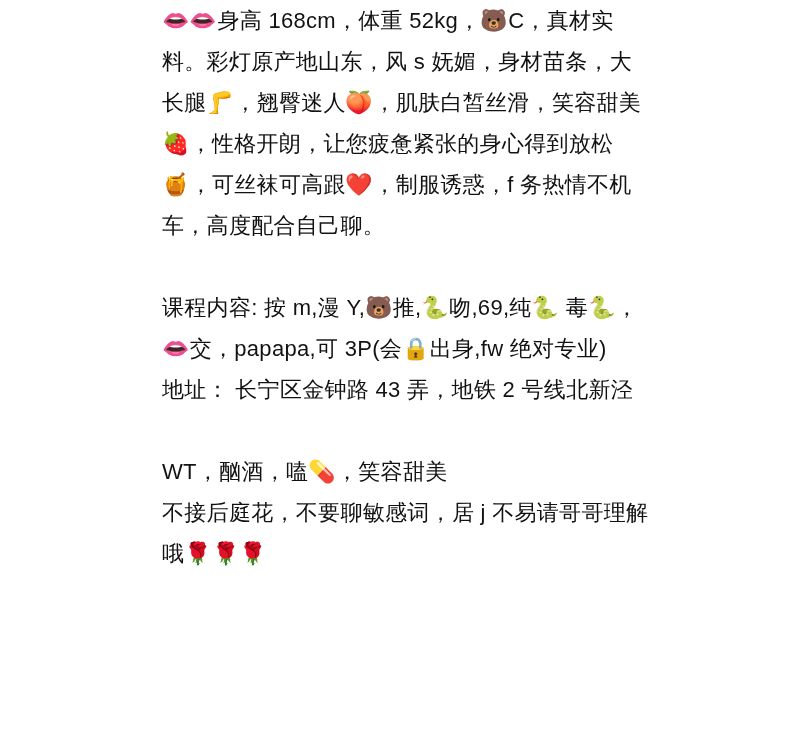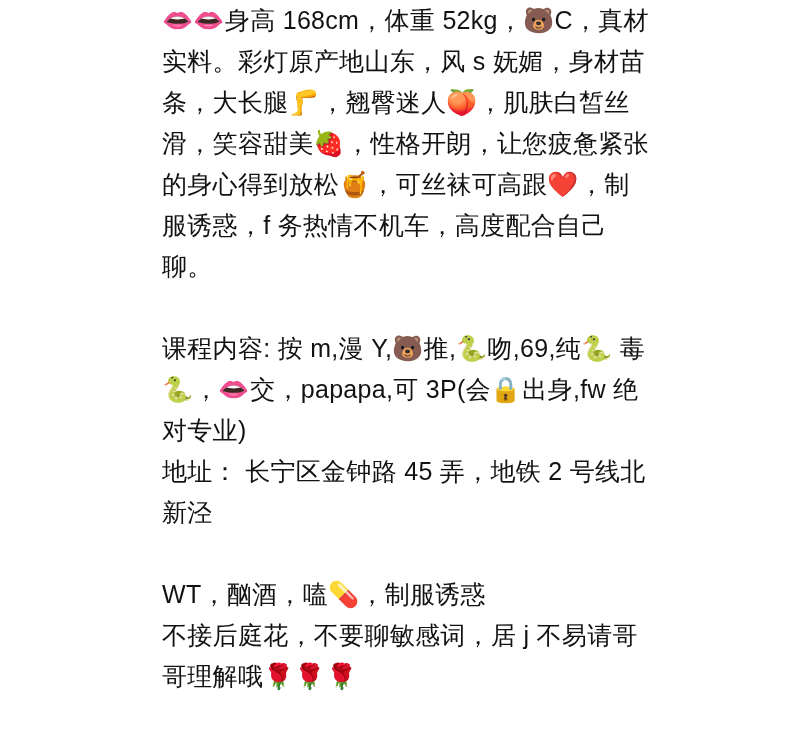--- a/index.html
+++ b/index.html
@@ -22,21 +22,21 @@
     box-sizing: border-box;
     padding: 0;
   }
   .content {
     position: absolute;
     left: 162px;
     top: 0px;
     width: 492px;
   }
   .para {
-    font-size: 25px;
+    font-size: 22px;
     line-height: 41px;
     letter-spacing: 0.3px;
     color: #121212;
     word-break: break-word;
     margin: 0;
   }
   .spacer-lg {
     height: 41px;
   }
   .spacer-md {
@@ -54,22 +54,22 @@
   <div class="content">
 
     <p class="para">👄👄身高 168cm，体重 52kg，🐻C，真材实料。彩灯原产地山东，风 s 妩媚，身材苗条，大长腿🦵，翘臀迷人🍑，肌肤白皙丝滑，笑容甜美🍓，性格开朗，让您疲惫紧张的身心得到放松🍯，可丝袜可高跟❤️，制服诱惑，f 务热情不机车，高度配合自己聊。</p>
 
     <div class="spacer-lg"></div>
 
     <p class="para">课程内容: 按 m,漫 Y,🐻推,🐍吻,69,纯🐍 毒🐍，👄交，papapa,可 3P(会🔒出身,fw 绝对专业)</p>
 
 
 
-    <p class="para">地址： 长宁区金钟路 45 弄，地铁 2 号线北新泾</p>
+    <p class="para">地址： 长宁区金钟路 43 弄，地铁 2 号线北新泾</p>
 
     <div class="spacer-md"></div>
 
-    <p class="para">WT，酗酒，嗑💊，制服诱惑</p>
+    <p class="para">WT，酗酒，嗑💊，笑容甜美</p>
 
     <p class="para">不接后庭花，不要聊敏感词，居 j 不易请哥哥理解哦🌹🌹🌹</p>
 
   </div>
 </div>
 
 </body></html>

